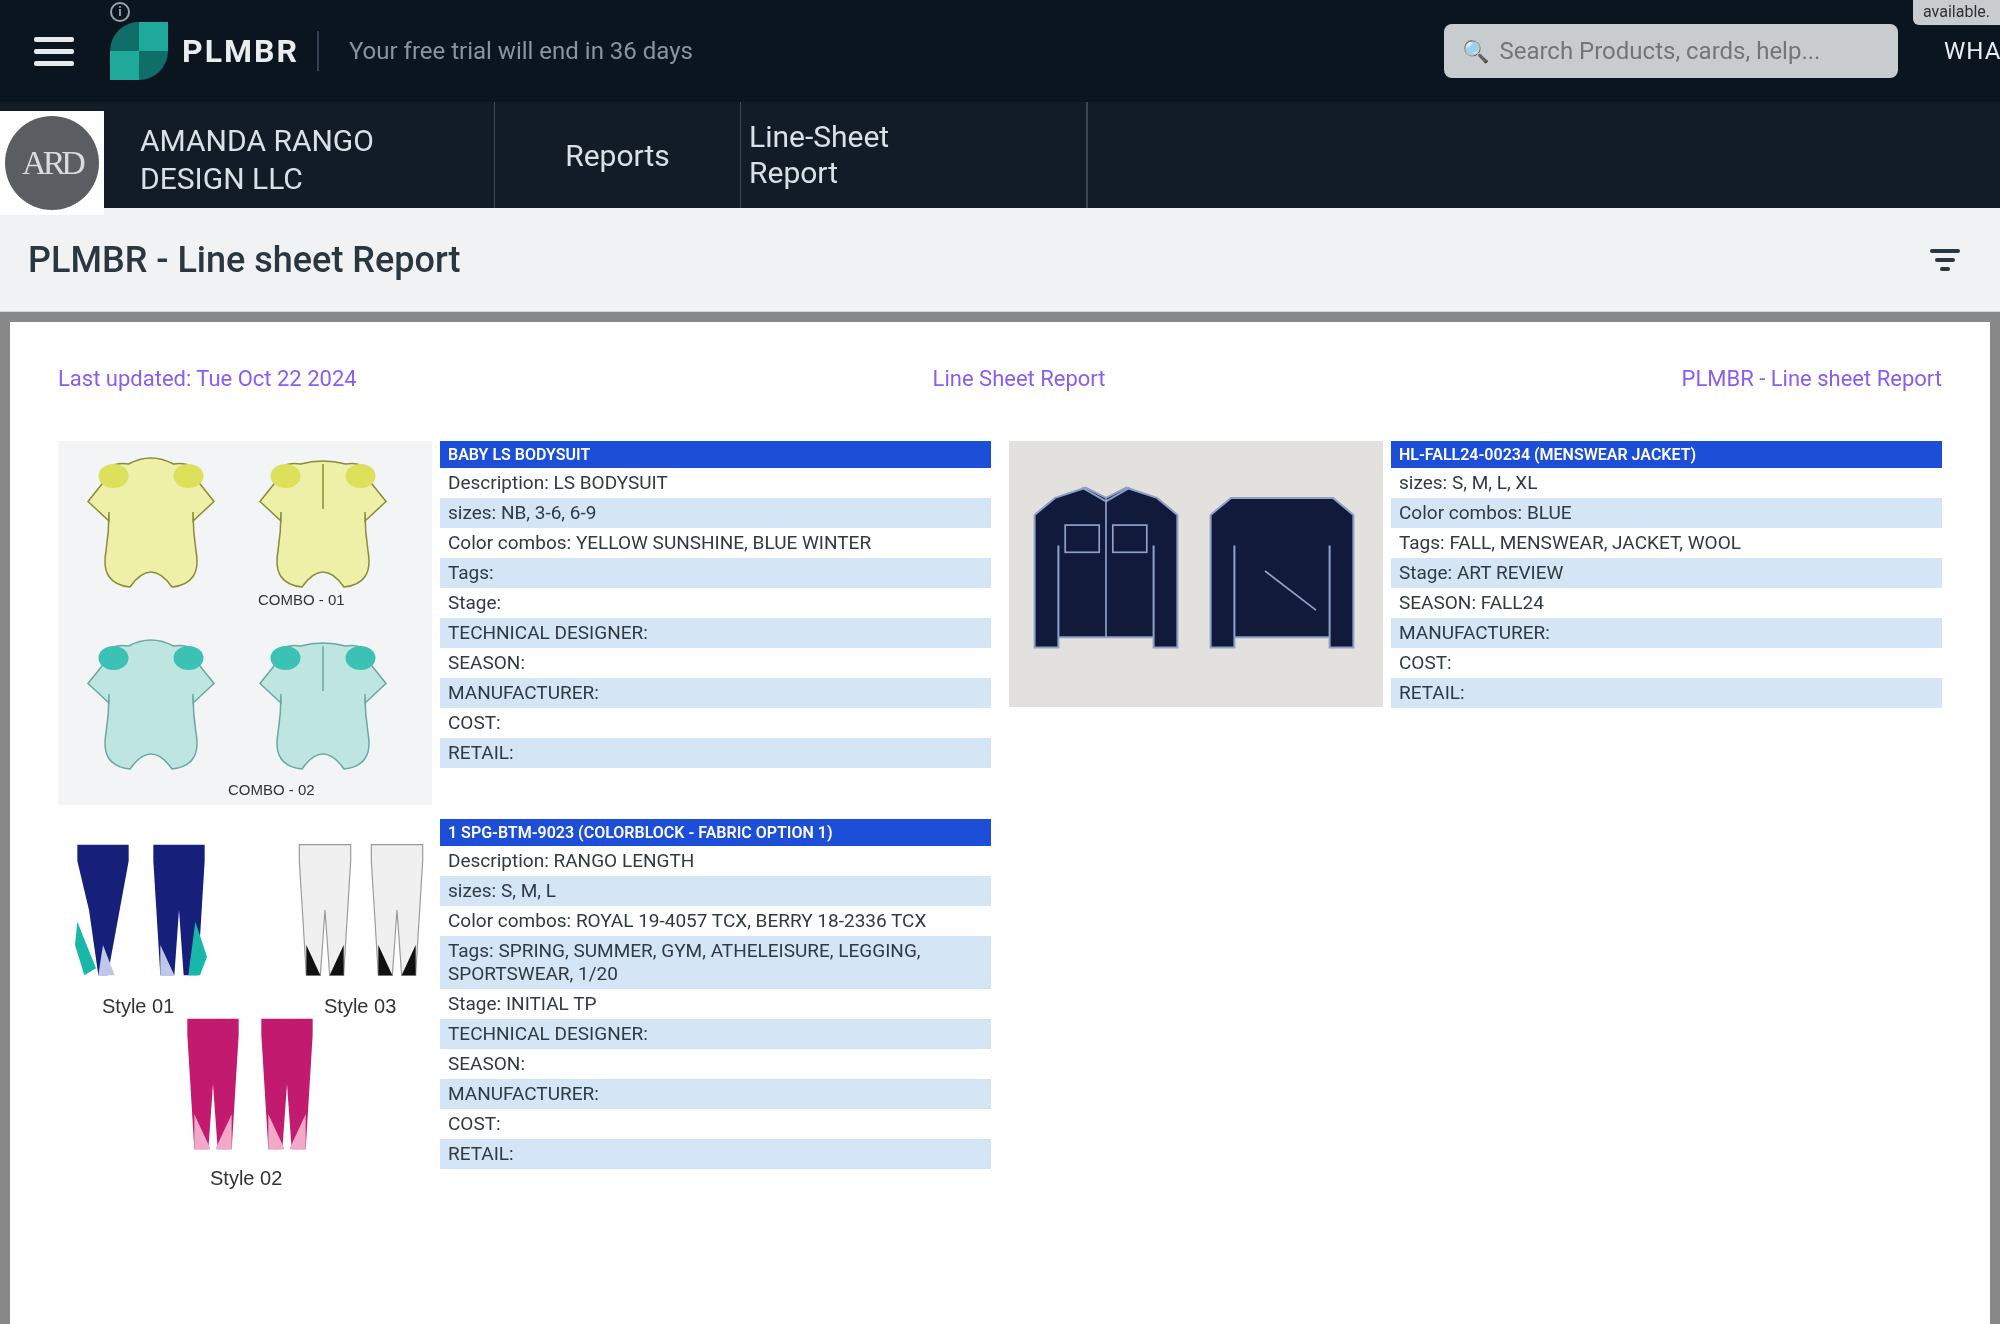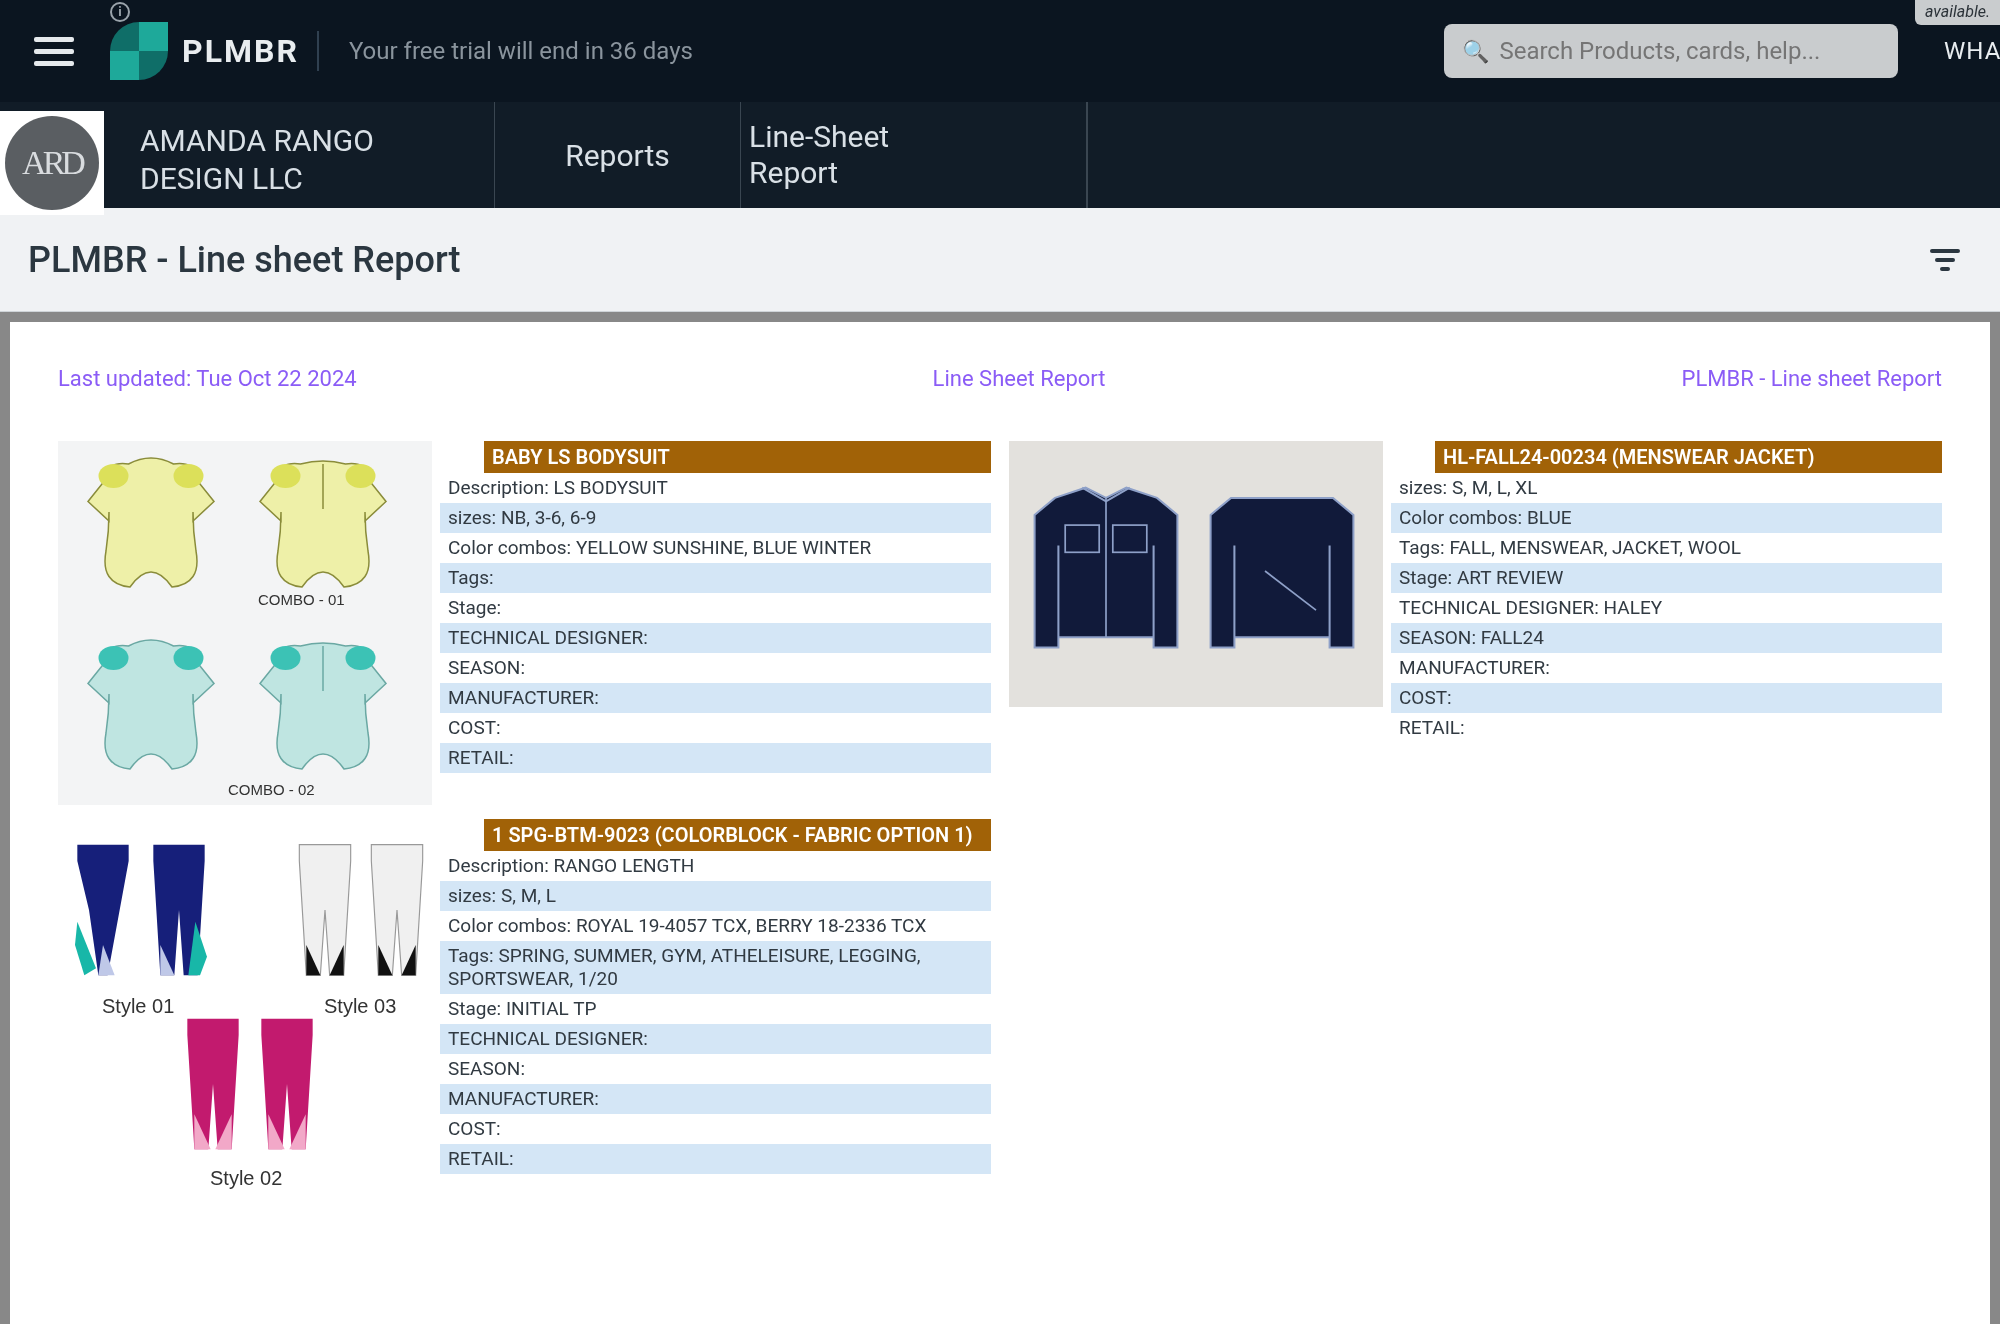--- a/index.html
+++ b/index.html
@@ -13,21 +13,21 @@
 
   .logo-wrap { display:flex;align-items:center;gap:14px;position:relative; }
   .info-badge { position:absolute;top:-20px;left:0;width:20px;height:20px;border:2px solid #9aa3ab;border-radius:50%;color:#9aa3ab;font-size:13px;line-height:16px;text-align:center;font-weight:700; }
   .logo-mark { width:58px;height:58px;position:relative; }
   .logo-mark svg { width:100%;height:100%; }
   .logo-text { color:#e9edf0;font-weight:700;font-size:32px;letter-spacing:2px; }
   .logo-sep { width:2px;height:40px;background:#304050;margin:0 30px 0 18px; }
   .trial-text { color:#8a949d;font-size:24px; }
 
   .topbar-right { position:absolute;right:0;top:0;height:102px;display:flex;align-items:center;gap:20px;padding-right:0; }
-  .avail-chip { position:absolute;top:0;right:0;background:#c9ccce;color:#2b3238;font-size:16px;padding:2px 10px 4px;border-radius:0 0 0 6px;font-style:italic; }
+  .avail-chip { position:absolute;top:0;right:0;background:#c9ccce;color:#2b3238;font-size:16px;padding:2px 10px 4px;border-radius:0 0 0 6px; }
   .search-wrap { background:#c9ccce;border-radius:8px;display:flex;align-items:center;padding:0 18px;height:54px;width:454px; margin-right:12px;}
   .search-wrap .sicon { font-size:22px;margin-right:10px;color:#3a4248; }
   .search-input { flex:1;border:none;background:transparent;font-size:24px;color:#5f6a73;outline:none; }
   .what-btn { height:102px;background:#0b1520;color:#e9edf0;font-size:24px;padding:0 0 0 14px;border:none;cursor:pointer;letter-spacing:1px; width:70px; overflow:hidden;text-align:left;}
 
   
   .secondnav { background:#111c27;height:106px;display:flex;align-items:stretch; }
   .org-logo { width:104px;height:104px;background:#fff;display:flex;align-items:center;justify-content:center;margin-top:9px; }
   .org-logo-inner { width:94px;height:94px;border-radius:50%;background:#5a5e62;display:flex;align-items:center;justify-content:center;color:#d9dcdf;font-size:34px;font-weight:300;letter-spacing:-4px;font-family:Georgia,serif; }
   .org-name { color:#d9e0e6;font-size:30px;line-height:1.25;padding:20px 40px 0 36px;min-width:390px; }
@@ -47,21 +47,21 @@
 
   
   .sheet-header { display:flex;justify-content:space-between;color:#8b5cf6;font-size:22px;margin-bottom:50px; }
 
   
   .card-grid { display:grid;grid-template-columns:1fr 1fr;gap:14px 18px; }
   .card { display:flex;align-items:flex-start;gap:8px; }
   .thumb { width:374px;height:364px;background:#f3f4f5;position:relative;flex-shrink:0; }
   .thumb.white { background:#fff; }
   .det { flex:1;min-width:0; }
-  .det-title { background:#a16207;color:#fff;font-size:20px;font-weight:600;padding:4px 8px;margin-left:44px; }
+  .det-title { background:#1d4ed8;color:#fff;font-size:16px;font-weight:600;padding:4px 8px; }
   .det-row { font-size:19px;color:#313a42;padding:3px 8px 4px; }
   .det-row:nth-child(odd){ background:#d4e6f6; }
   .det-row:nth-child(even){ background:#fff; }
 
   
   .thumb svg { position:absolute; }
   .tlabel { position:absolute;font-size:15px;color:#333; font-family:Arial,sans-serif;}
 
 </style>
 </head>
@@ -197,21 +197,20 @@
               <path d="M20 12 L80 12 L92 22 L92 100 L78 100 L78 40 L78 94 L22 94 L22 40 L22 100 L8 100 L8 22 Z" fill="#111a3a" stroke="#8ea0c8" stroke-width="1.2"></path>
               <line x1="40" y1="55" x2="70" y2="78" stroke="#8ea0c8" stroke-width="1"></line>
             </svg>
           </div>
           <div class="det">
             <div class="det-title">HL-FALL24-00234 (MENSWEAR JACKET)</div>
             <div class="det-row"><span>sizes:</span> <span>S, M, L, XL</span></div>
             <div class="det-row"><span>Color combos:</span> <span>BLUE</span></div>
             <div class="det-row"><span>Tags:</span> <span>FALL, MENSWEAR, JACKET, WOOL</span></div>
             <div class="det-row"><span>Stage:</span> <span>ART REVIEW</span></div>
-            <div class="det-row"><span>TECHNICAL DESIGNER:</span> <span>HALEY</span></div>
             <div class="det-row"><span>SEASON:</span> <span>FALL24</span></div>
             <div class="det-row"><span>MANUFACTURER:</span> <span></span></div>
             <div class="det-row"><span>COST:</span> <span></span></div>
             <div class="det-row"><span>RETAIL:</span> <span></span></div>
           </div>
         </div>
 
         <div class="card">
           <div class="thumb white">
 

